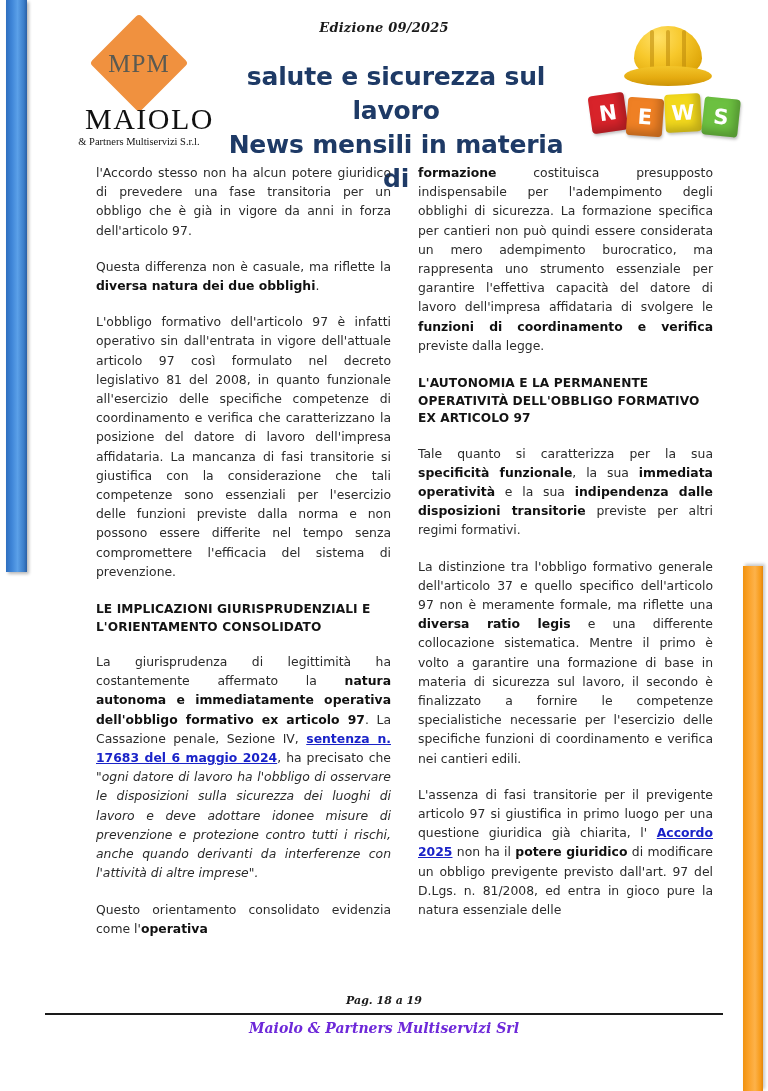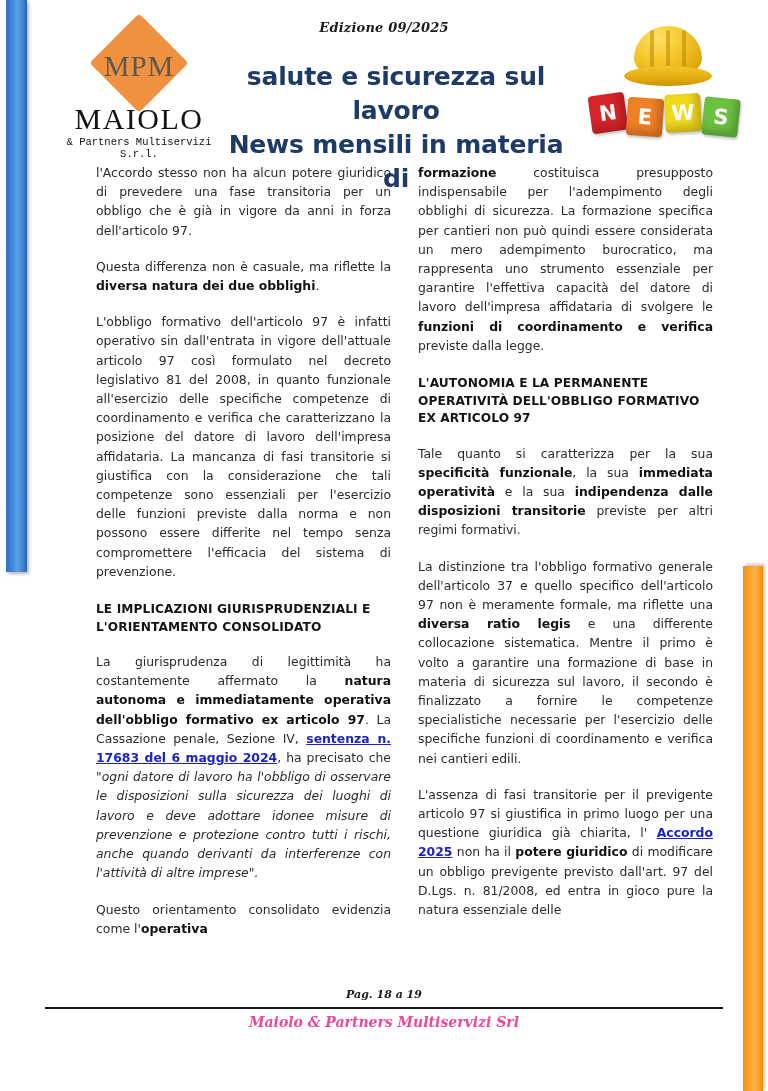--- a/index.html
+++ b/index.html
@@ -75,41 +75,41 @@
     background: #f0913f;
     transform: rotate(45deg);
     border-radius: 4px;
   }
   .logo-mpm {
     position: absolute;
     left: 0; top: 22px;
     width: 150px;
     text-align: center;
     font-family: "Liberation Serif", serif;
-    font-size: 29px;
+    font-size: 25px;
     letter-spacing: 1px;
     color: #5a5a52;
     font-weight: normal;
   }
   .logo-maiolo {
     position: absolute;
     left: 0; top: 74px;
     width: 150px;
-    text-align: center;
+    text-align: right;
     font-family: "Liberation Serif", serif;
     font-size: 30px;
     letter-spacing: 1.5px;
     color: #111111;
   }
   .logo-sub {
     position: absolute;
     left: 0; top: 108px;
     width: 150px;
     text-align: center;
-    font-family: Liberation Mono, monospace;
+    font-family: Liberation Serif, serif;
     font-size: 10.5px;
     color: #111111;
   }
 
   
   .title {
     position: absolute;
     left: 212px;
     top: 60px;
     width: 368px;
@@ -217,21 +217,21 @@
   a.link {
     color: #1a23c8;
     text-decoration: underline;
     font-weight: bold;
   }
 
   
   .footer {
     position: absolute;
     left: 0;
-    bottom: 16px;
+    bottom: 10px;
     width: 768px;
     height: 90px;
   }
   .page-num {
     position: absolute;
     left: 0; top: 3px;
     width: 768px;
     text-align: center;
     font-family: "DejaVu Serif", serif;
     font-style: italic;
@@ -249,21 +249,21 @@
   }
   .footer-company {
     position: absolute;
     left: 0; top: 29px;
     width: 768px;
     text-align: center;
     font-family: "DejaVu Serif", serif;
     font-style: italic;
     font-weight: bold;
     font-size: 14px;
-    color: #ec4899;
+    color: #6d28d9;
   }
   .footer-address {
     position: absolute;
     left: 0; top: 52px;
     width: 768px;
     text-align: center;
     font-family: "DejaVu Sans", sans-serif;
     font-size: 11.4px;
     color: #2b2b2b;
   }

